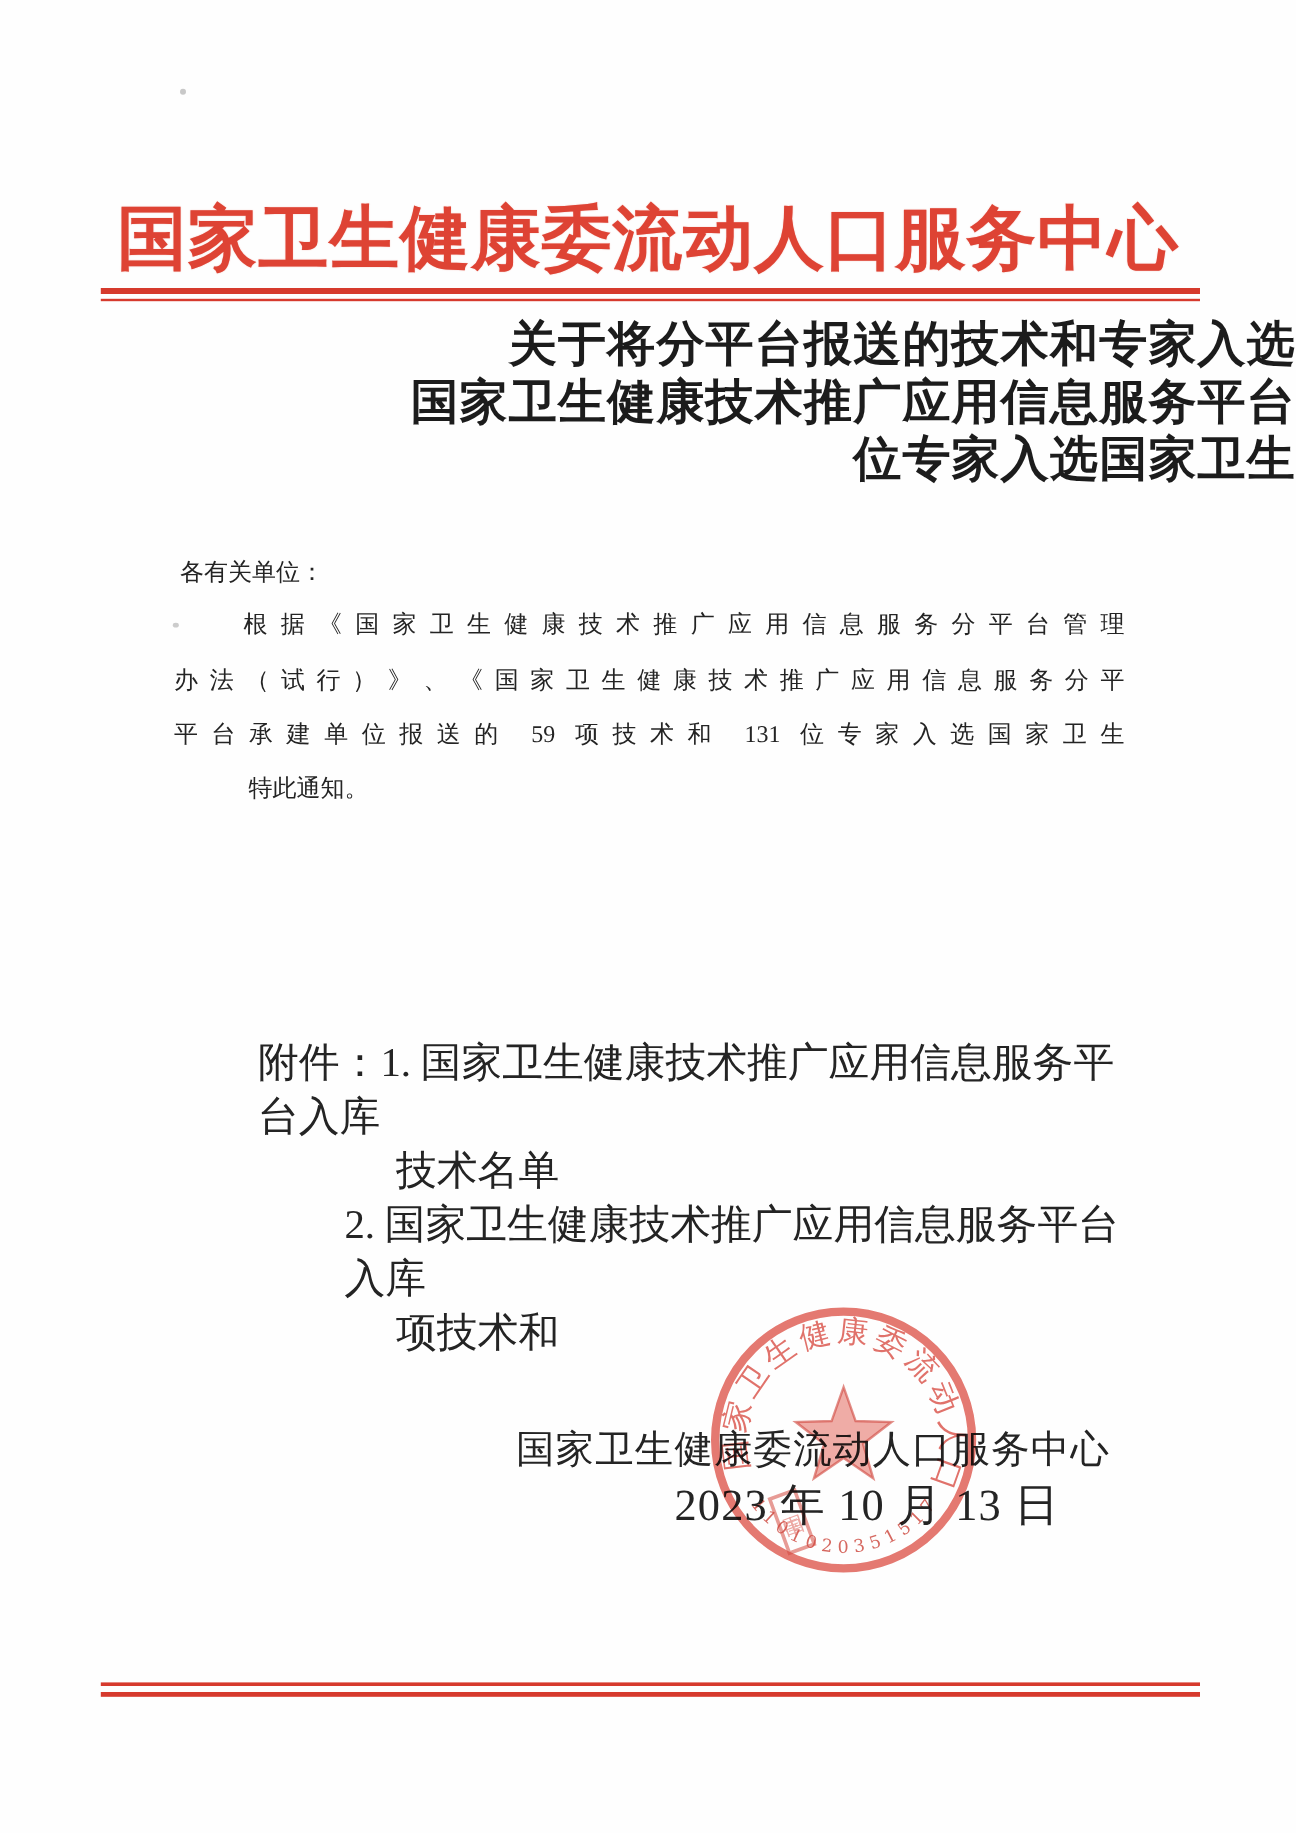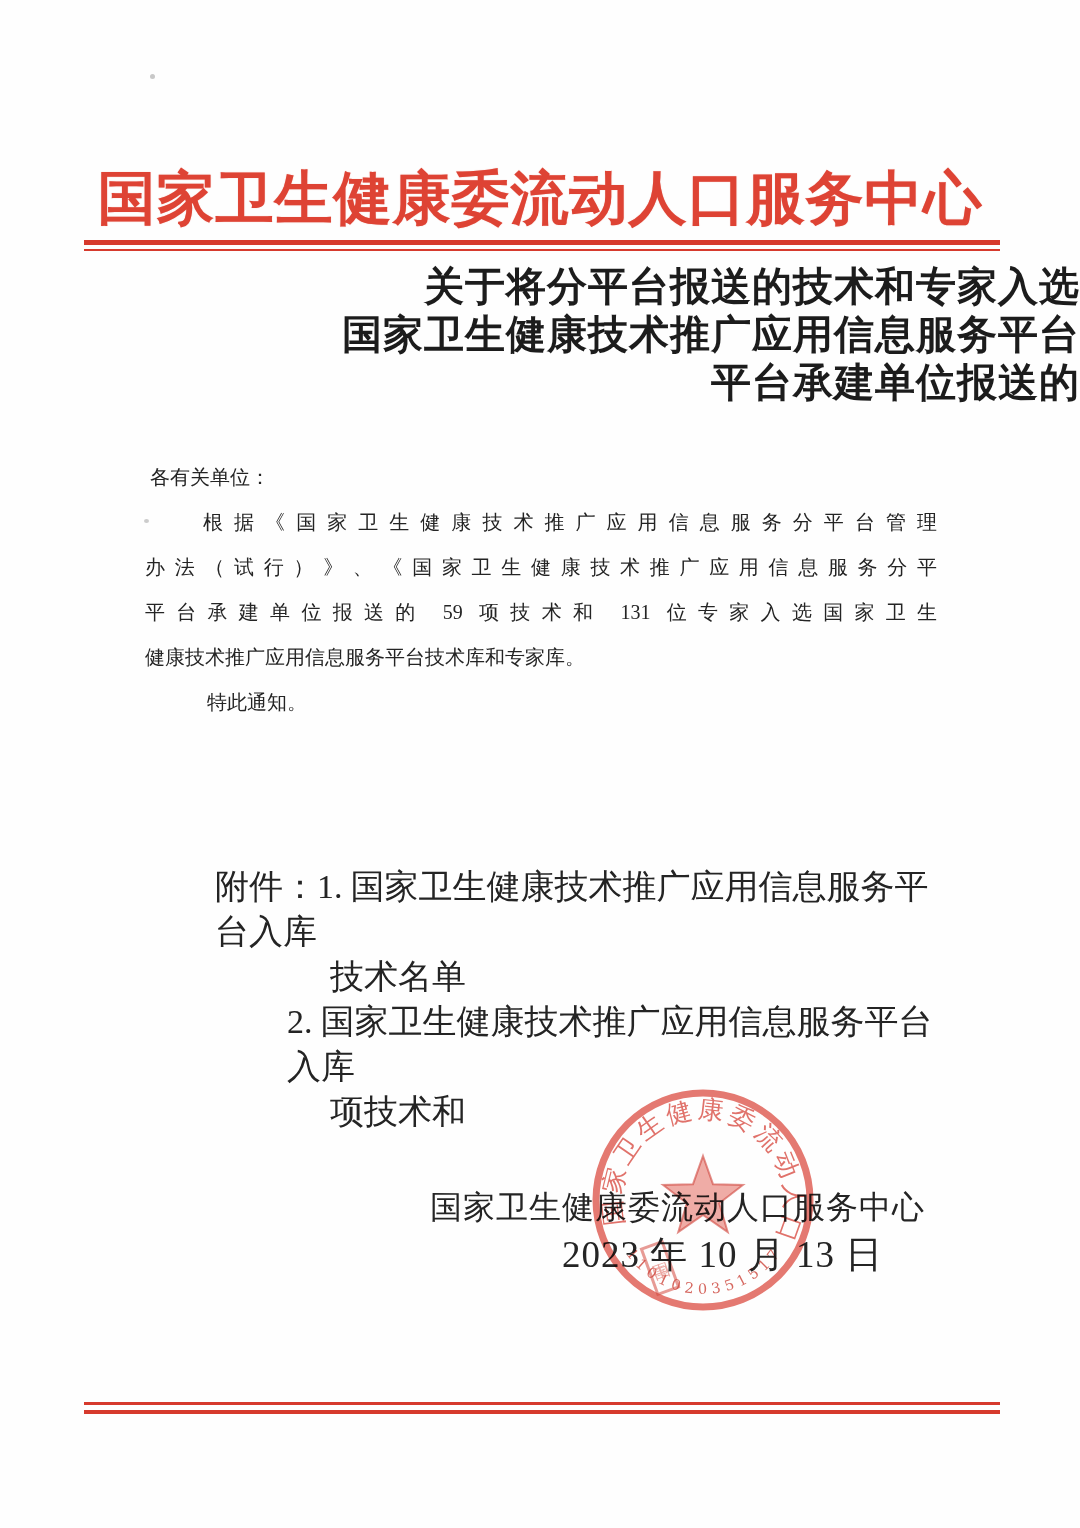--- a/index.html
+++ b/index.html
@@ -39,21 +39,21 @@
     text-align:right;
     font-size:40px;font-weight:bold;line-height:48px;
     color:#1c1c1c;letter-spacing:1px;
   }
   
   .body-block{
     position:absolute;top:455px;left:145px;width:792px;
     font-size:20px;line-height:45px;color:#242424;
   }
   .jline{ text-align:justify; text-align-last:justify; }
-  .indent1{ text-indent:58px; }
+  .indent1{ text-indent:58px;font-family:Liberation Mono, monospace; }
   .salutation{ padding-left:5px; }
   .closing{ padding-left:62px; }
   
   .attach-block{
     position:absolute;top:864px;left:145px;width:800px;
     font-size:34px;line-height:45px;color:#242424;
   }
   .attach-l1{ padding-left:70px; }
   .attach-cont{ padding-left:185px; }
   .attach-l2{ padding-left:142px; }
@@ -86,29 +86,28 @@
 
   <div class="speck speck1"></div>
   <div class="speck speck2"></div>
 
   <div class="org-title">国家卫生健康委流动人口服务中心</div>
   <div class="rule-top"></div>
 
   <div class="doc-title">
     <div>关于将分平台报送的技术和专家入选</div>
     <div>国家卫生健康技术推广应用信息服务平台</div>
-    <div>平台承建单位报送的</div>
+    <div>位专家入选国家卫生</div>
   </div>
 
   <div class="body-block">
     <div class="salutation">各有关单位：</div>
     <div class="jline indent1">根据《国家卫生健康技术推广应用信息服务分平台管理</div>
     <div class="jline">办法（试行）》、《国家卫生健康技术推广应用信息服务分平</div>
     <div class="jline">平台承建单位报送的 59 项技术和 131 位专家入选国家卫生</div>
-    <div>健康技术推广应用信息服务平台技术库和专家库。</div>
     <div class="closing">特此通知。</div>
   </div>
 
   <div class="attach-block">
     <div class="attach-l1"><span>附件：</span><span class="attach-num">1.</span><span>国家卫生健康技术推广应用信息服务平台入库</span></div>
     <div class="attach-cont">技术名单</div>
     <div class="attach-l2"><span class="attach-num">2.</span><span>国家卫生健康技术推广应用信息服务平台入库</span></div>
     <div class="attach-cont">项技术和</div>
   </div>
 

